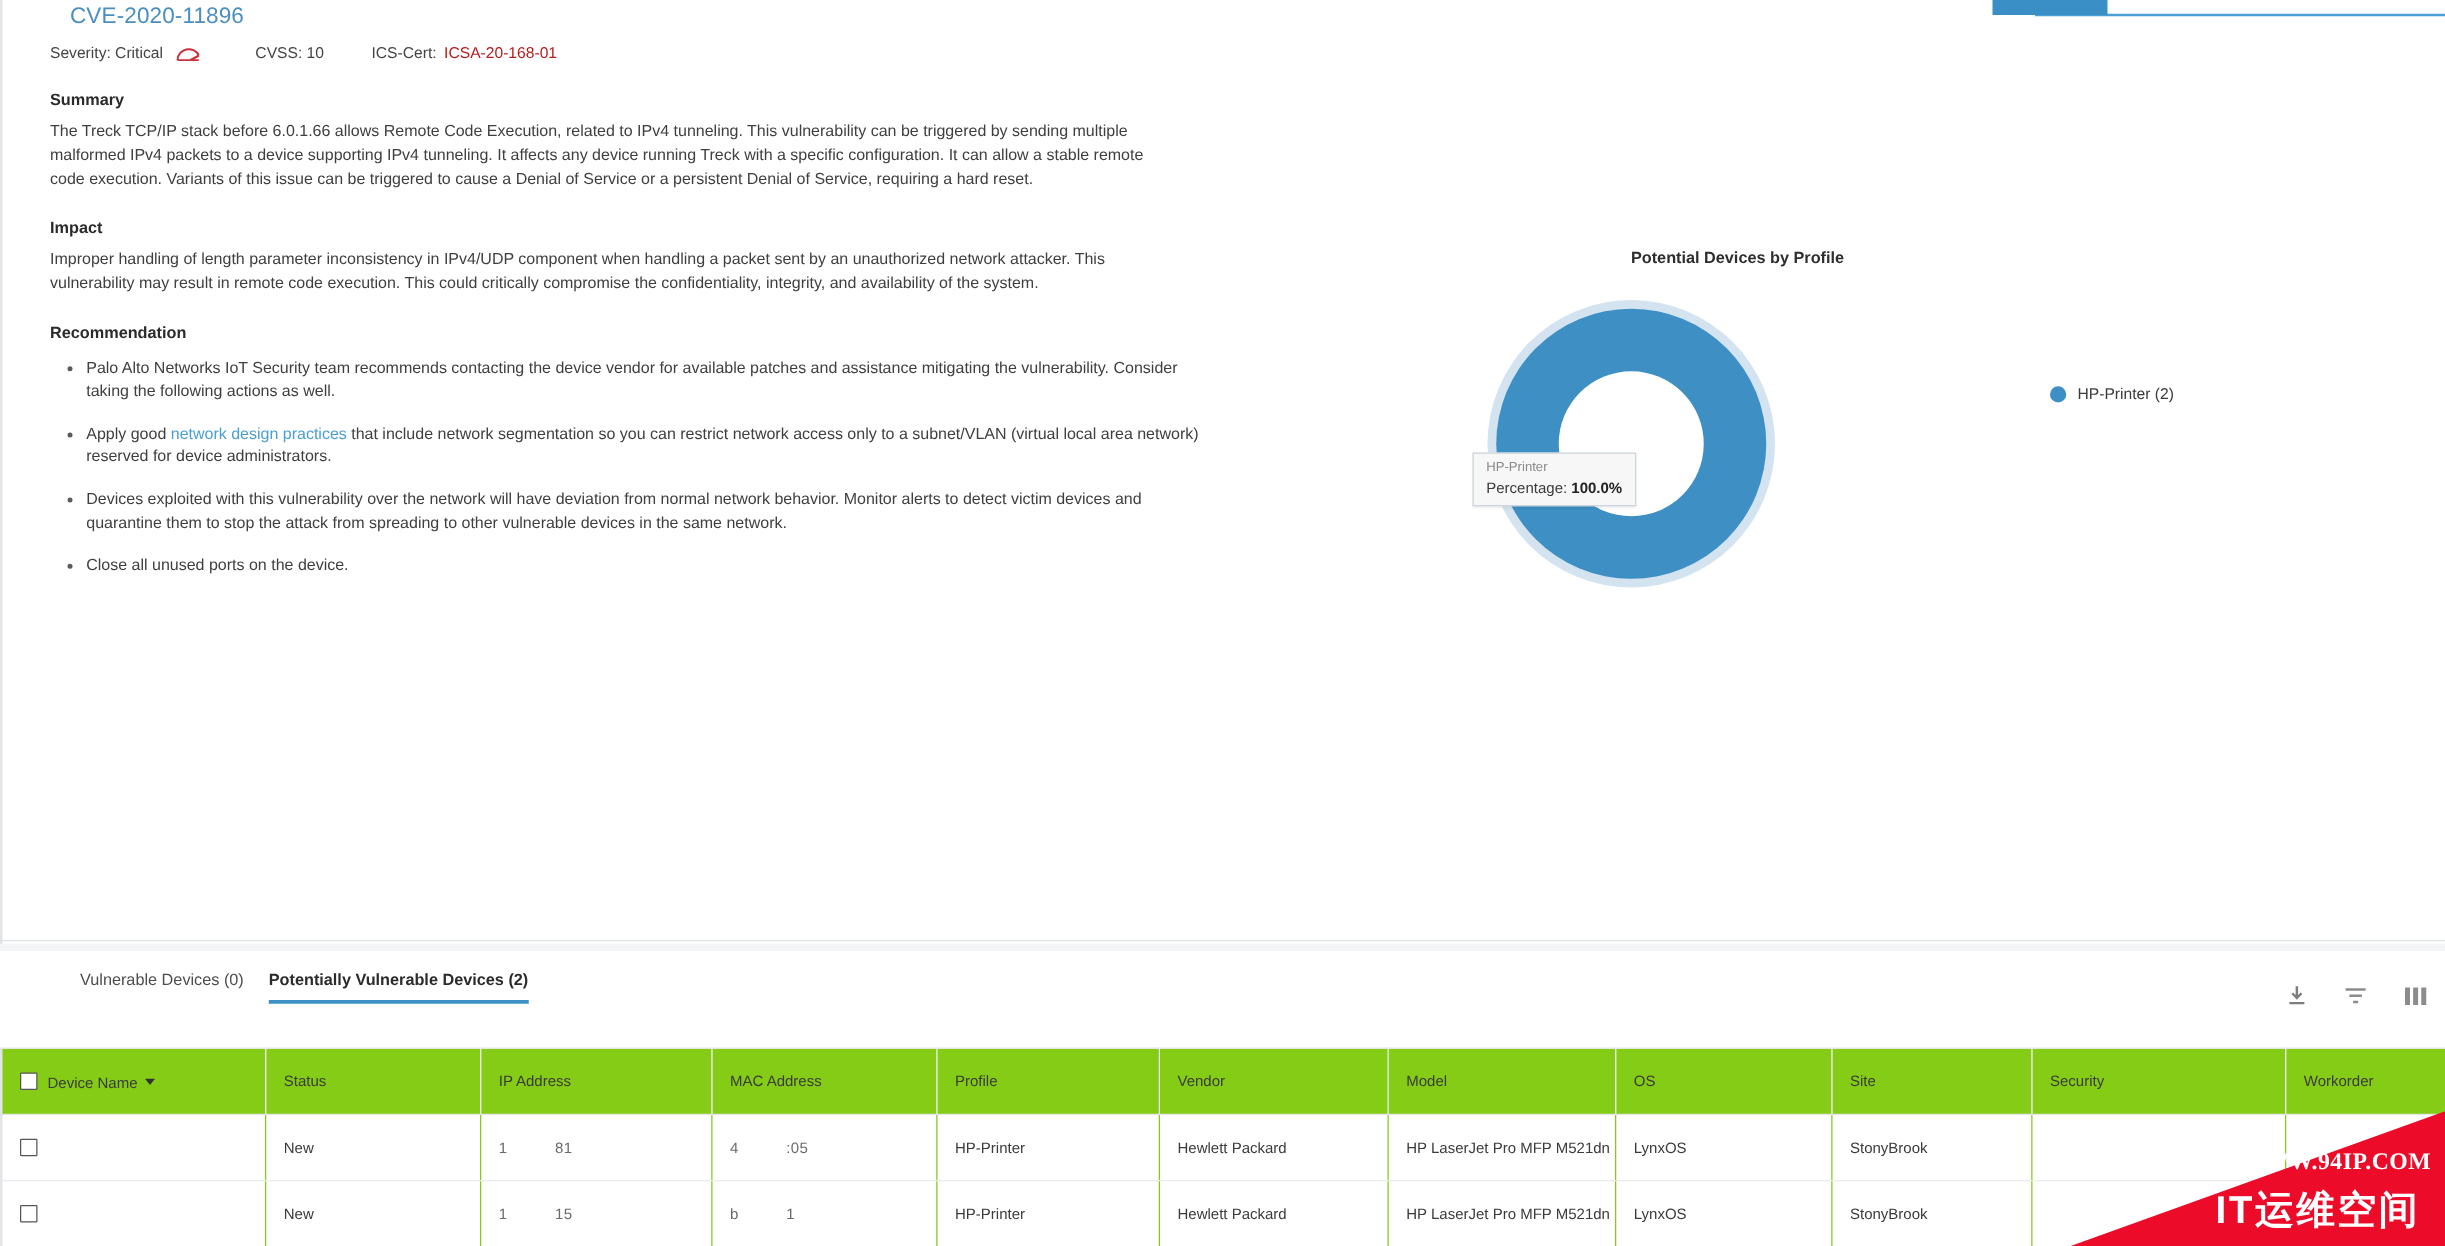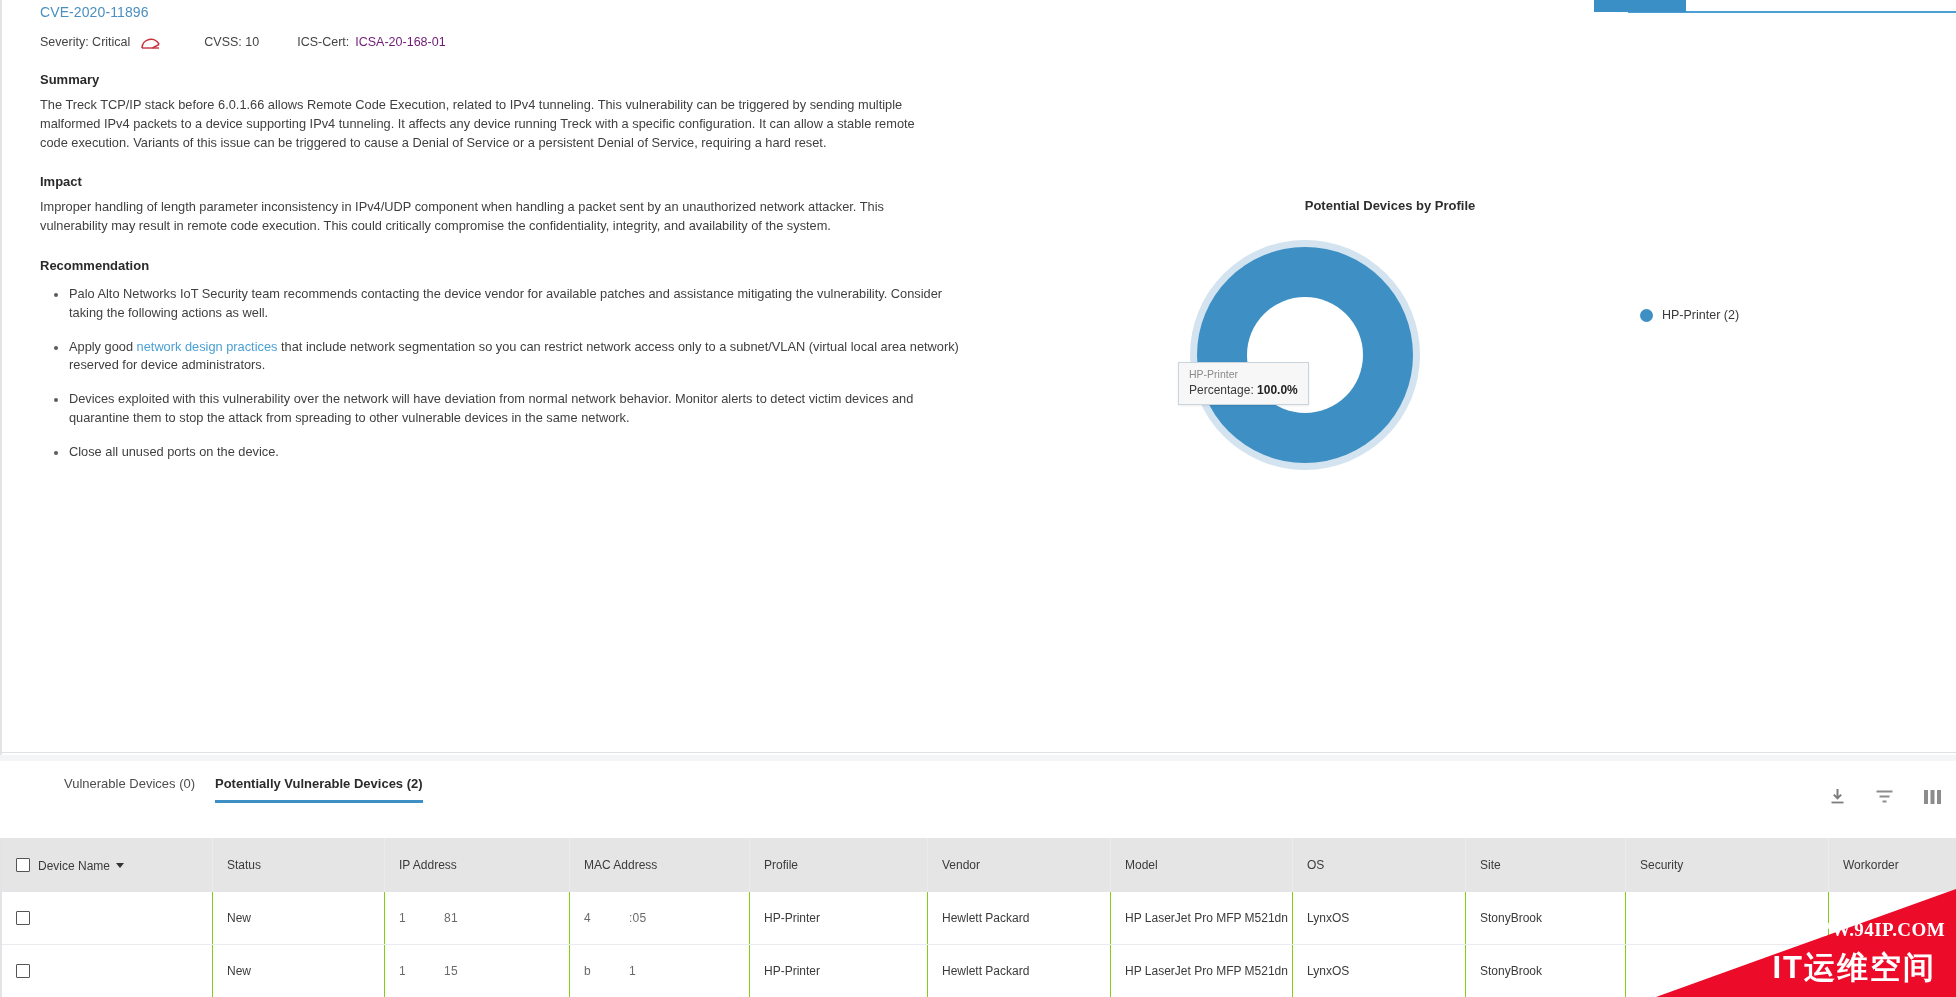--- a/index.html
+++ b/index.html
@@ -45,38 +45,38 @@
     background: #e2e4e7;
   }
 
   
   .cve-header {
     position: absolute;
     left: 40px; top: 0px;
     width: 980px;
   }
   .cve-title {
-    font-size: 14px;
+    font-size: 18px;
     color: #4a8fc0;
     letter-spacing: .1px;
-    margin: 0 0 11px 0;
+    margin: 0 0 11px 16px;
     line-height: 24px;
   }
   .cve-meta {
     display: flex;
     align-items: center;
     font-size: 12.5px;
     color: #444;
     gap: 0px;
   }
   .meta-severity { display: flex; align-items: center; }
   .meta-sep-1 { width: 42px; }
   .meta-sep-2 { width: 38px; }
   .gauge-icon { margin-left: 10px; display: inline-block; line-height: 0; }
-  .meta-link { color: #701a75; text-decoration: none; }
+  .meta-link { color: #b91c1c; text-decoration: none; }
 
   
   .doc-body {
     position: absolute;
     left: 40px; top: 72px;
     width: 925px;
   }
   .sec-head {
     font-size: 13px;
     font-weight: bold;
@@ -244,21 +244,21 @@
   }
   .dev-table th {
     text-align: left;
     font-size: 12px;
     font-weight: normal;
     color: #3b3b3b;
     padding: 14px 0 14px 14px;
     border-top: 1px solid #e3e5e8;
     border-bottom: 1px solid #e3e5e8;
     border-right: 1px solid #e9ebee;
-    background: #e5e5e5;
+    background: #84cc16;
     vertical-align: middle;
     height: 24px;
   }
   .dev-table td {
     font-size: 12px;
     color: #3b3b3b;
     padding: 16px 0 16px 14px;
     border-bottom: 1px solid #e9ebee;
     border-right: 1px solid #84cc16;
     vertical-align: middle;

